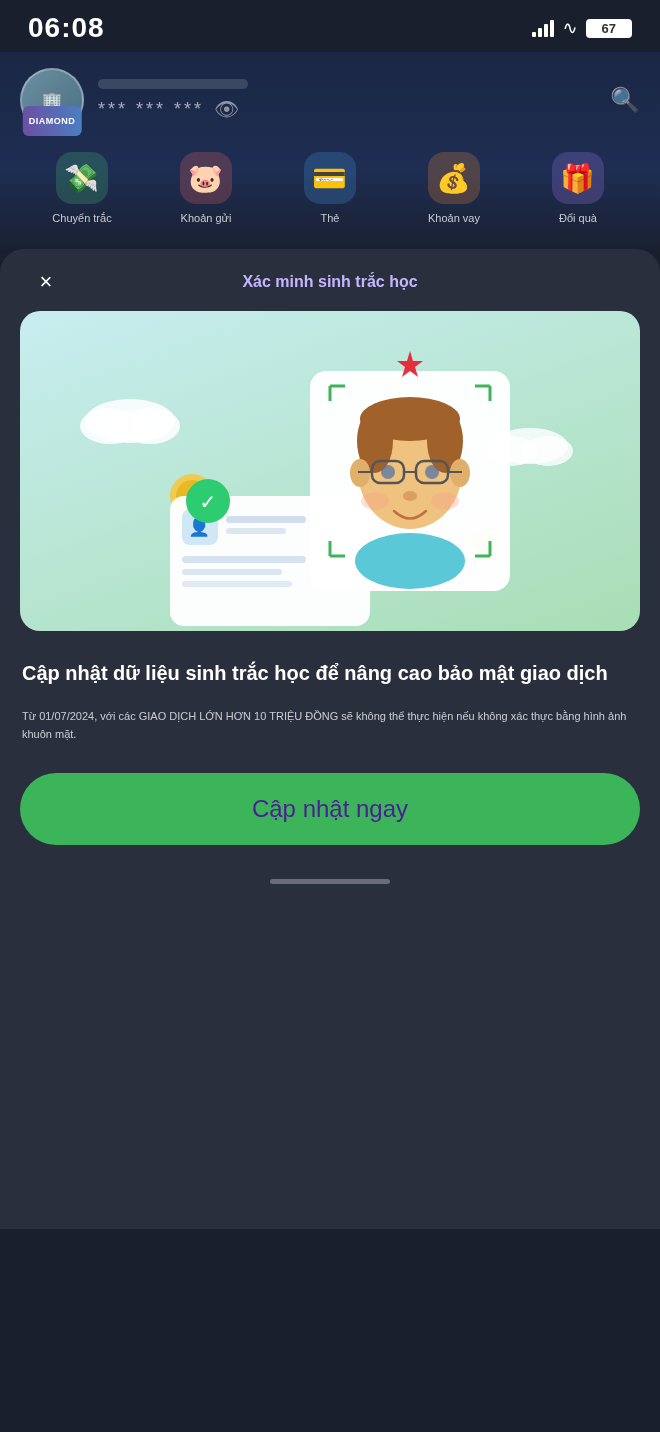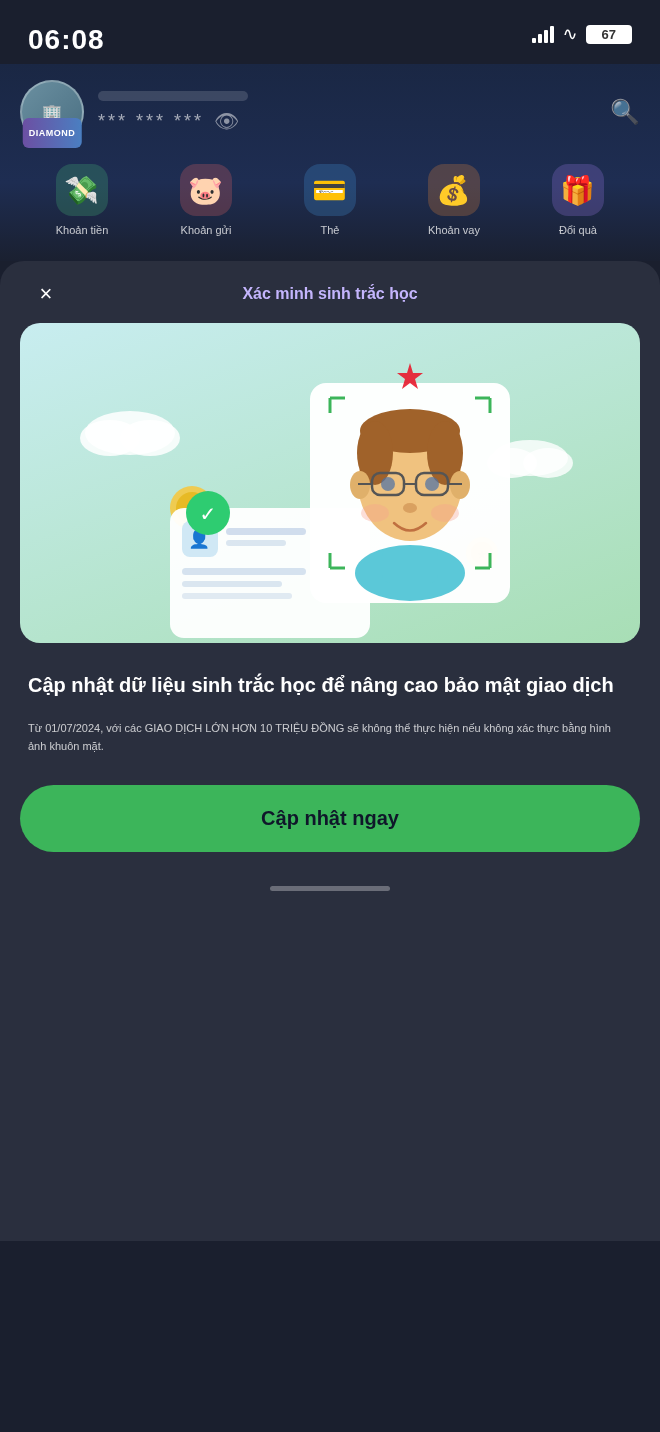--- a/index.html
+++ b/index.html
@@ -20,21 +20,20 @@
       justify-content: space-between;
       align-items: center;
       padding: 12px 28px 8px;
       background: #1a1f2e;
     }
     .status-time {
       font-size: 28px;
       font-weight: 600;
       color: #fff;
       letter-spacing: 1px;
-      margin-top: 12px;
     }
     .status-icons {
       display: flex;
       align-items: center;
       gap: 8px;
     }
     .signal-bars {
       display: flex;
       align-items: flex-end;
       gap: 2px;
@@ -221,21 +220,21 @@
     }
 
     
     .illustration-card svg {
       width: 100%;
       height: 100%;
     }
 
     
     .modal-content {
-      padding: 0 28px;
+      padding: 0 22px;
     }
 
     .main-heading {
       font-size: 20px;
       font-weight: 700;
       color: #fff;
       line-height: 1.4;
       margin-bottom: 20px;
     }
 
@@ -251,23 +250,23 @@
       margin: 30px 20px 20px;
       background: #3cb55a;
       border-radius: 50px;
       padding: 22px;
       display: flex;
       align-items: center;
       justify-content: center;
       cursor: pointer;
     }
     .cta-label {
-      font-size: 20px;
-      font-weight: 700;
-      color: #0f172a;
+      font-size: 24px;
+      font-weight: 400;
+      color: #4c1d95;
     }
 
     
     .home-indicator {
       display: flex;
       justify-content: center;
       padding: 14px 0 4px;
     }
     .home-bar {
       width: 120px;
@@ -311,21 +310,21 @@
       </div>
     </div>
     <span class="search-icon-top">🔍</span>
   </div>
 
   <div class="quick-actions">
     <div class="quick-action">
       <div class="qa-icon-wrap qa-icon-green">
         <span>💸</span>
       </div>
-      <span class="qa-label">Khoản tiền</span>
+      <span class="qa-label">Chuyển trắc</span>
     </div>
     <div class="quick-action">
       <div class="qa-icon-wrap qa-icon-pink">
         <span>🐷</span>
       </div>
       <span class="qa-label">Khoản gửi</span>
     </div>
     <div class="quick-action">
       <div class="qa-icon-wrap qa-icon-blue">
         <span>💳</span>

